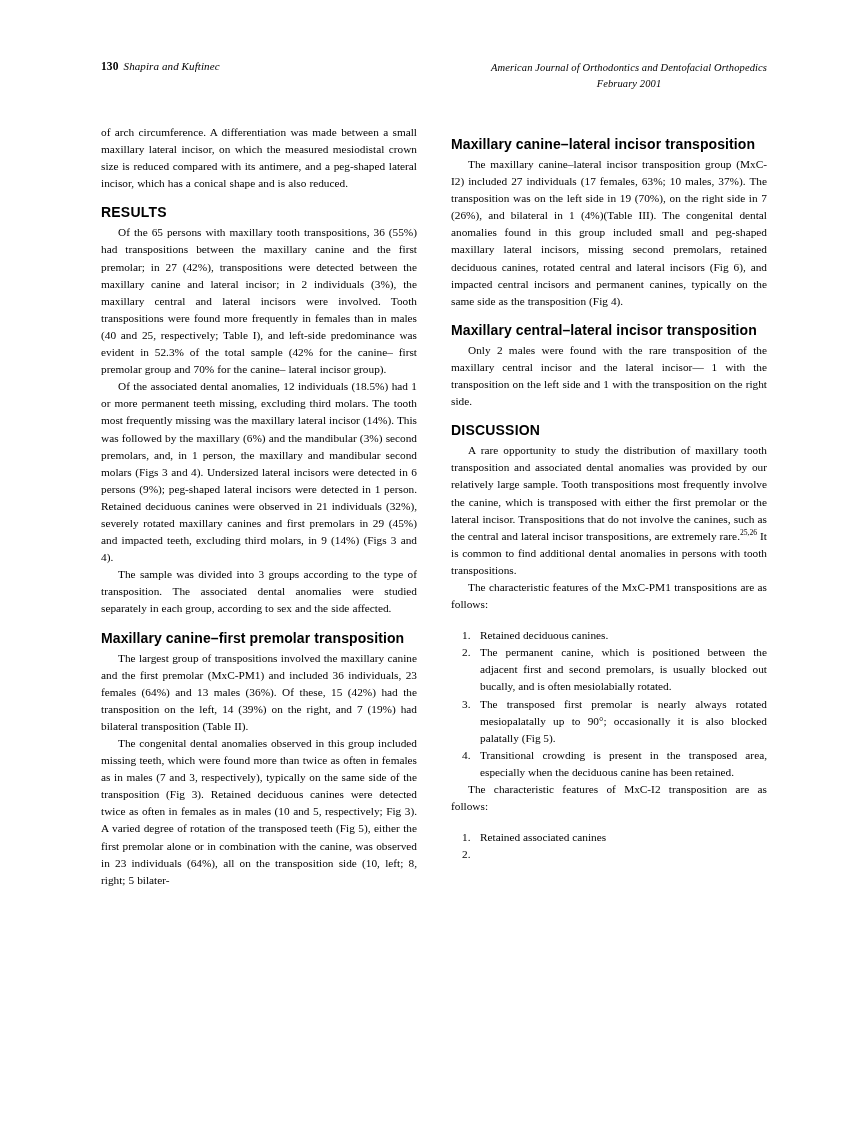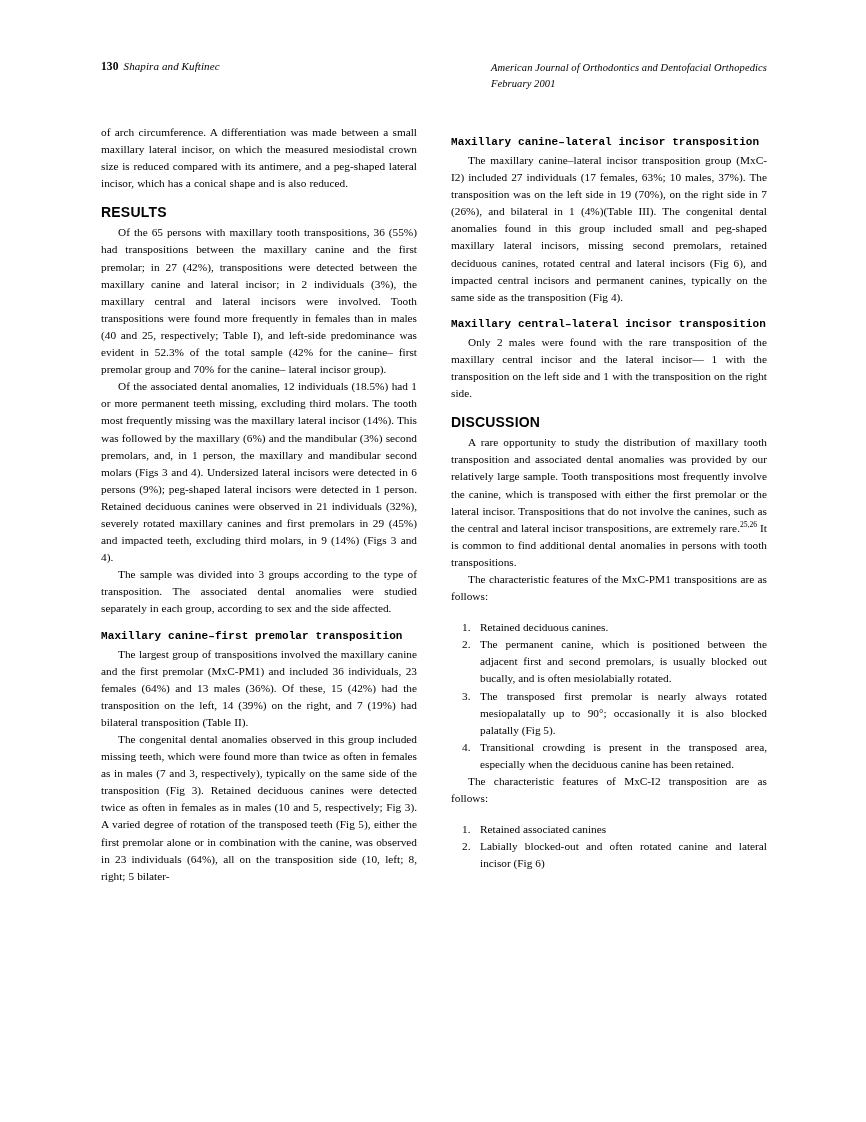--- a/index.html
+++ b/index.html
@@ -45,21 +45,21 @@
   .rh-left .folio {
     font-weight: bold;
     font-style: normal;
     margin-right: 5px;
     font-size: 11.5px;
   }
   .rh-right {
     position: absolute;
     right: 0;
     top: 0;
-    text-align: left;
+    text-align: center;
     font-size: 10.5px;
     font-style: italic;
     line-height: 16px;
     letter-spacing: 0.1px;
   }
 
   
   .columns {
     position: absolute;
     left: 101px;
@@ -92,22 +92,22 @@
     font-family: "Liberation Sans", "DejaVu Sans", sans-serif;
     font-size: 14px;
     font-weight: bold;
     letter-spacing: 0.2px;
     text-transform: none;
   }
   h3.sub-head {
     margin: 0;
     padding-top: 12px;
     padding-bottom: 4px;
-    font-family: Liberation Mono, monospace;
-    font-size: 11px;
+    font-family: Liberation Sans, sans-serif;
+    font-size: 14px;
     font-weight: bold;
     letter-spacing: 0.1px;
   }
 
   ol.num-list {
     margin: 0;
     padding: 0;
     list-style: none;
     padding-top: 14px;
   }
@@ -188,19 +188,19 @@
         <li><span class="li-num">1.</span><span>Retained deciduous canines.</span></li>
         <li><span class="li-num">2.</span><span>The permanent canine, which is positioned between the adjacent first and second premolars, is usually blocked out bucally, and is often mesiolabially rotated.</span></li>
         <li><span class="li-num">3.</span><span>The transposed first premolar is nearly always rotated mesiopalatally up to 90°; occasionally it is also blocked palatally (Fig 5).</span></li>
         <li><span class="li-num">4.</span><span>Transitional crowding is present in the transposed area, especially when the deciduous canine has been retained.</span></li>
       </ol>
 
       <p class="body-text">The characteristic features of MxC-I2 transposition are as follows:</p>
 
       <ol class="num-list">
         <li><span class="li-num">1.</span><span>Retained associated canines</span></li>
-        <li><span class="li-num">2.</span><span>Labially blocked-out and often rotated canine and lateral incisor (Fig 6)</span></li>
+        <li><span class="li-num">2.</span></li>
       </ol>
 
     </div>
 
   </div>
 </div>
 
 </body></html>

